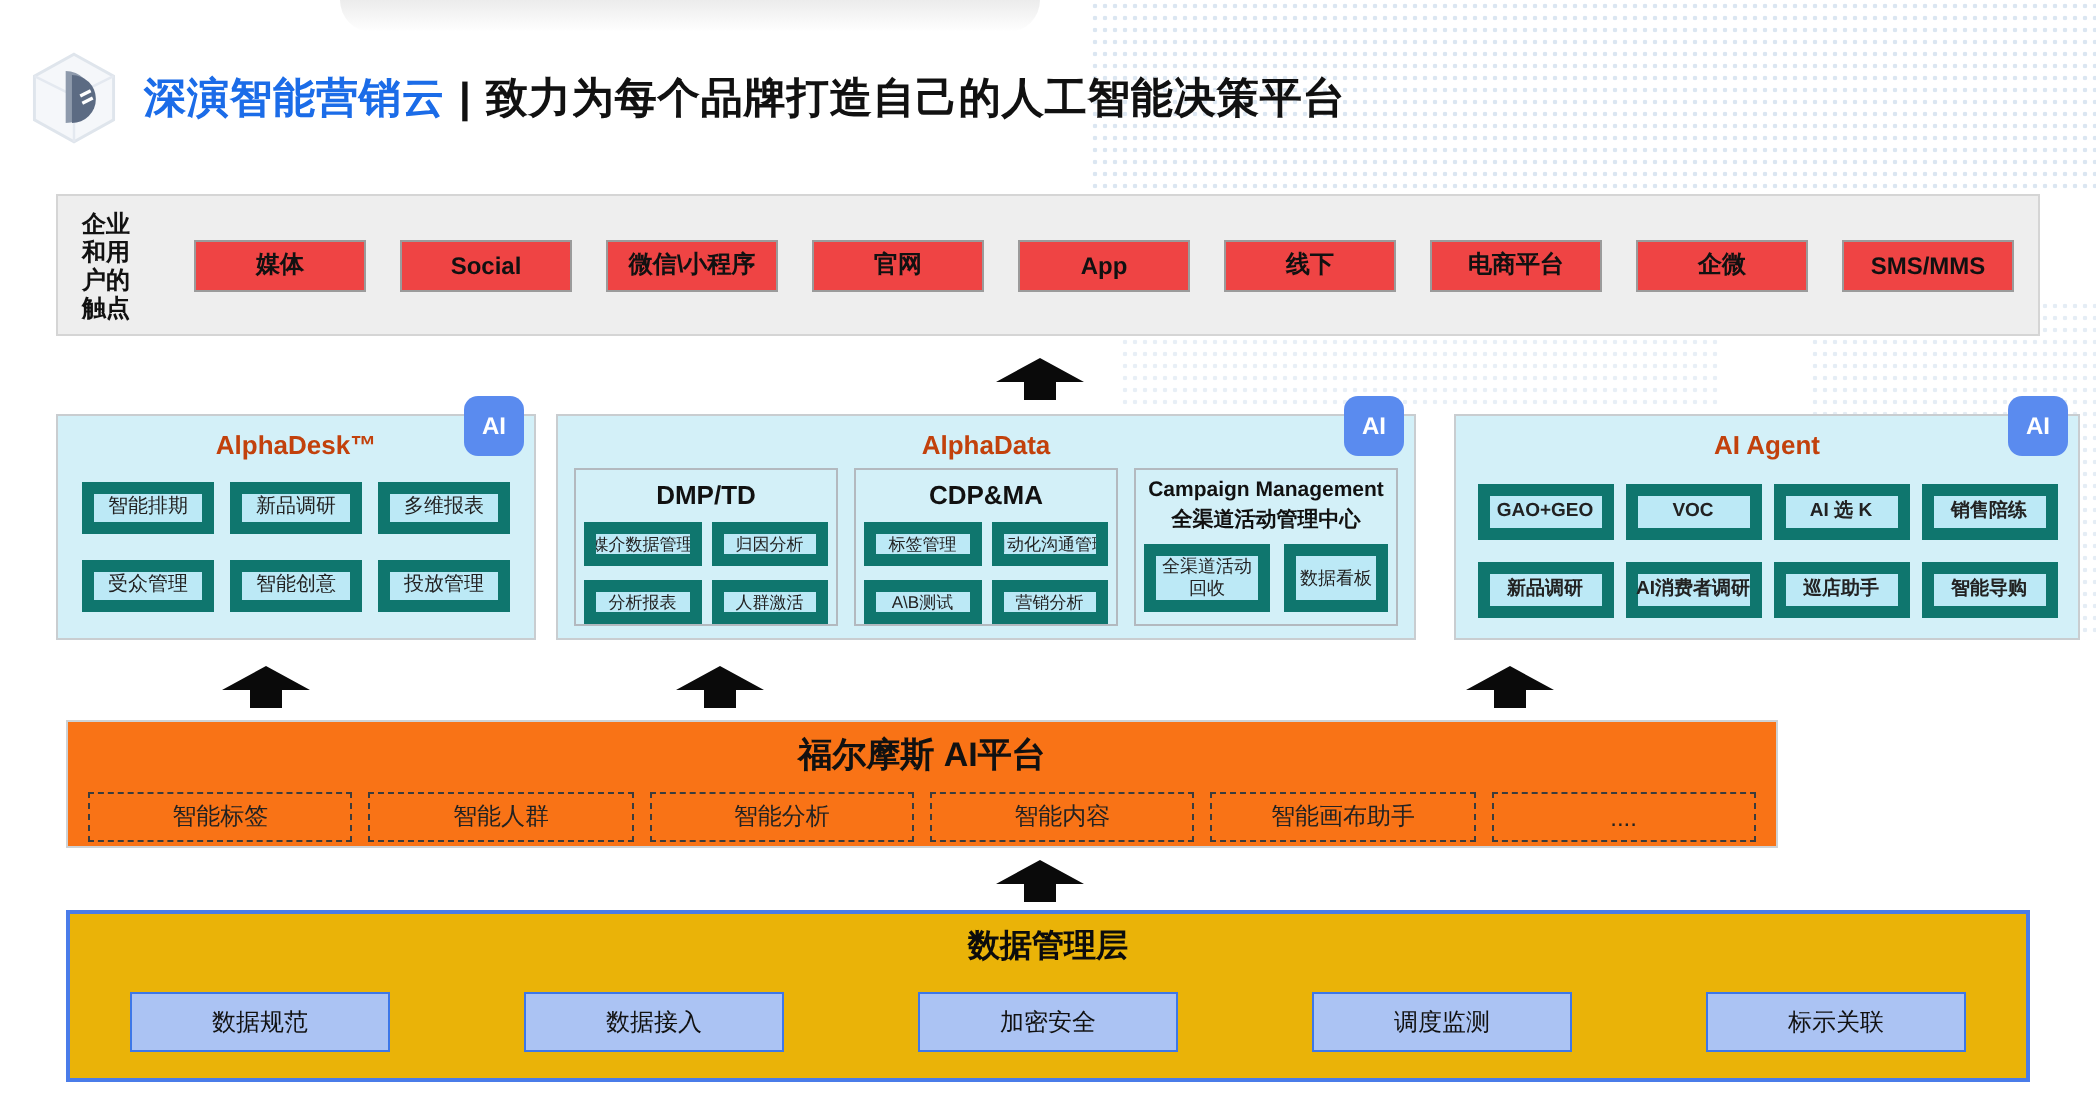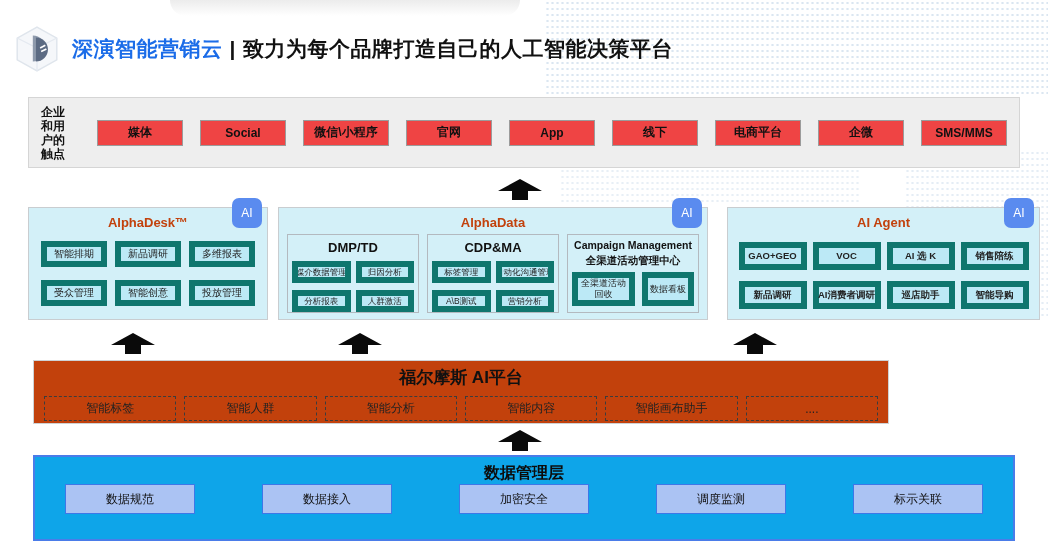--- a/index.html
+++ b/index.html
@@ -55,21 +55,21 @@
   .panel{
     position:absolute;z-index:1;top:207px;height:113px;box-sizing:border-box;
     background:#d3f0f8;border:1px solid #c9cdd0;
   }
   #panel-alphadesk{left:28px;width:240px;}
   #panel-alphadata{left:278px;width:430px;}
   #panel-aiagent{left:727px;width:313px;}
   .ai-badge{
     position:absolute;top:-10px;right:5px;width:30px;height:30px;
     background:#5a8bef;border-radius:7px;color:#fff;
-    font-size:12px;font-weight:normal;display:flex;align-items:center;justify-content:center;
+    font-size:12px;font-weight:bold;display:flex;align-items:center;justify-content:center;
   }
   .panel-title{text-align:center;font-size:13px;font-weight:bold;margin-top:7px;color:#c2410c;white-space:nowrap;}
   .cyan-box{
     background:#bce9f6;border:6px solid #0f766e;box-sizing:border-box;
     display:flex;align-items:center;justify-content:center;text-align:center;
     color:#222;line-height:1.2;
   }
   #desk-grid{display:grid;grid-template-columns:repeat(3,66px);gap:13px 8px;justify-content:center;margin-top:11px;}
   #desk-grid .cyan-box{height:26px;font-size:10px;}
 
@@ -83,36 +83,36 @@
   #camp-row .cyan-box{height:34px;font-size:9px;}
   #camp-box-1{width:64px;}
   #camp-box-2{width:53px;}
 
   #agent-grid{display:grid;grid-template-columns:repeat(4,68px);gap:11px 6px;justify-content:center;margin-top:12px;}
   #agent-grid .cyan-box{height:28px;font-size:9.5px;font-weight:bold;white-space:nowrap;}
 
   
   #formos{
     left:33px;top:360px;width:856px;height:64px;box-sizing:border-box;
-    background:#c2410c;border:1px solid #ced2d5;
+    background:#f97316;border:1px solid #ced2d5;
   }
   #formos-title{text-align:center;font-size:17px;font-weight:bold;margin-top:5px;color:#111;}
   #formos-items{display:flex;gap:8px;padding:0 10px 0 10px;margin-top:7px;}
   .dashed-box{
     flex:1;height:25px;box-sizing:border-box;border:1px dashed #3c3c3c;
     display:flex;align-items:center;justify-content:center;font-size:12px;color:#222;
   }
 
   
   #datalayer{
     left:33px;top:455px;width:982px;height:86px;box-sizing:border-box;
-    background:#0ea5e9;border:2px solid #4a7ce9;
+    background:#eab308;border:2px solid #4a7ce9;
   }
   #data-title{text-align:center;font-size:16px;font-weight:bold;margin-top:6px;color:#0c0c0c;}
-  #data-items{display:flex;justify-content:space-between;padding:0 30px;margin-top:0;text-align:center;}
+  #data-items{display:flex;justify-content:space-between;padding:0 30px;margin-top:12px;text-align:center;}
   .data-box{
     width:130px;height:30px;box-sizing:border-box;
     background:#abc3f3;border:1px solid #3d77e8;
     display:flex;align-items:center;justify-content:center;font-size:12px;color:#111;
   }
 </style>
 </head>
 <body>
 
 <div class="dots" id="dots-top-right"></div>

